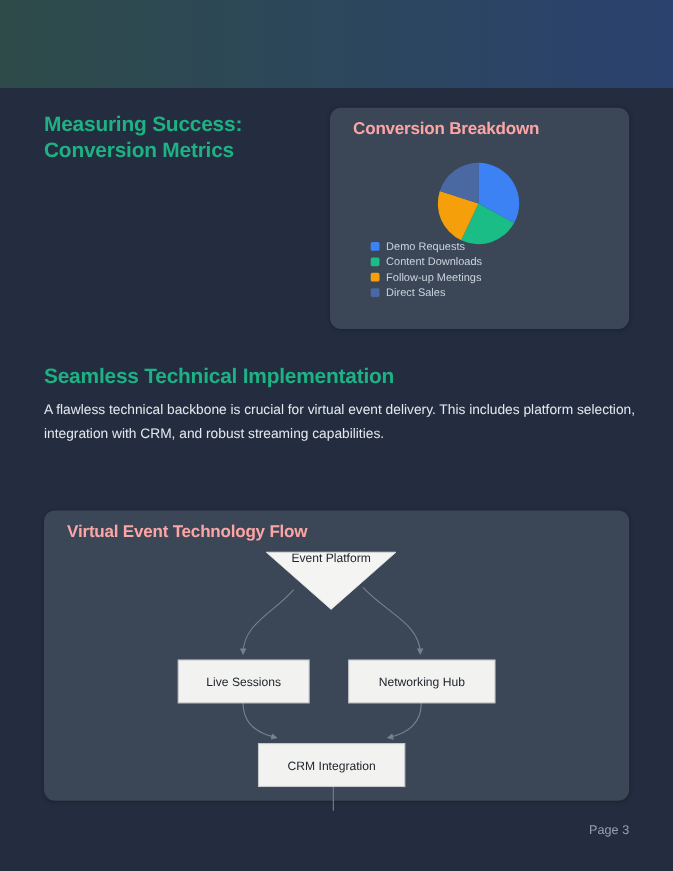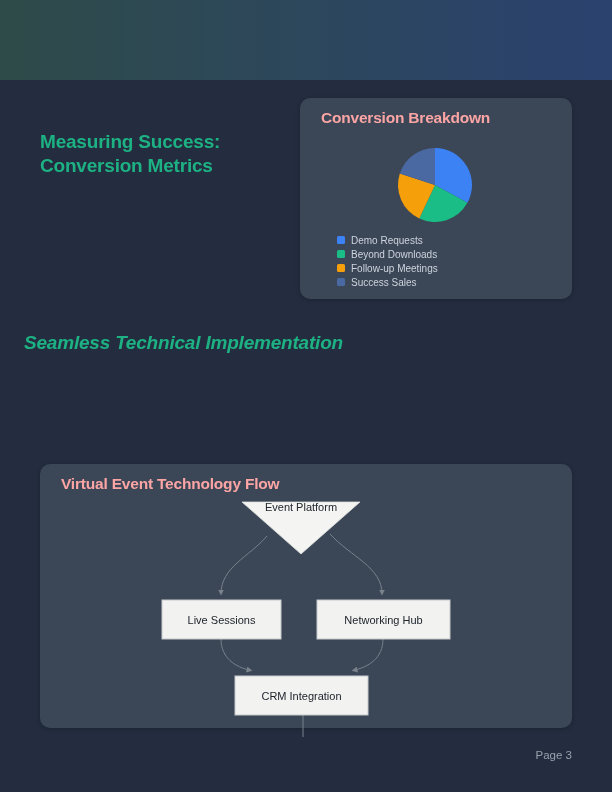--- a/index.html
+++ b/index.html
@@ -15,39 +15,39 @@
   }
   .doc-title{
     position:absolute;left:40px;top:29px;width:500px;
     font-size:29px;line-height:34px;font-weight:bold;
     letter-spacing:-0.3px;color:#3c80f2;z-index:3;
   }
   .h2{
     font-size:19px;line-height:24px;font-weight:bold;
     letter-spacing:-0.2px;color:#1db183;
   }
-  .h2-metrics{position:absolute;left:40px;top:102px;width:245px;z-index:1;margin-top:28px;}
-  .h2-seamless{position:absolute;left:24px;top:331px;width:540px;z-index:1;font-style:italic;}
+  .h2-metrics{position:absolute;left:40px;top:102px;width:245px;z-index:1;}
+  .h2-seamless{position:absolute;left:40px;top:331px;width:540px;z-index:1;}
   .body-text{
     font-size:12.5px;line-height:22.4px;color:#e4e8ed;font-weight:400;
   }
   .p1{position:absolute;left:40px;top:132px;width:262px;z-index:2;}
   .p2{position:absolute;left:40px;top:361px;width:540px;z-index:2;}
   .card{
     position:absolute;background:#3b4656;border-radius:10px;
     box-shadow:0 1px 4px rgba(0,0,0,0.25);
   }
   .card-chart{left:300px;top:98px;width:272px;height:201px;}
   .card-flow{left:40px;top:464px;width:532px;height:264px;}
   .card-title{
     position:absolute;left:21px;top:11px;
     font-size:15.5px;font-weight:bold;letter-spacing:-0.2px;color:#fca5a5;
   }
   .pie-svg{position:absolute;left:0;top:0;}
-  .legend{position:absolute;left:37px;top:135px;}
+  .legend{position:absolute;left:37px;top:119px;}
   .legend-row{display:flex;align-items:center;height:14px;}
   .legend-swatch{
     width:8px;height:8px;border-radius:1.5px;margin-right:6px;flex:0 0 auto;
   }
   .legend-label{font-size:10px;color:#ccd4dd;white-space:nowrap;}
   .flow-svg{position:absolute;left:0;top:0;}
   .flow-node-text{
     font-family:"Liberation Sans","DejaVu Sans",sans-serif;
     font-size:11px;fill:#20262e;
   }
@@ -75,35 +75,36 @@
         <path d="M 135 87 L 119.2461662120923 120.47860094124272 A 37 37 0 0 1 99.81090889707932 75.56637120812694 Z" fill="#f5a00b"></path>
         <path d="M 135 87 L 99.81090889707932 75.56637120812694 A 37 37 0 0 1 135 50 Z" fill="#4a69a2"></path>
       </svg>
     <div class="legend" id="pie-legend">
         <div class="legend-row">
           <span class="legend-swatch" style="background: rgb(61, 130, 244);"></span>
           <span class="legend-label">Demo Requests</span>
         </div>
         <div class="legend-row">
           <span class="legend-swatch" style="background: rgb(26, 189, 133);"></span>
-          <span class="legend-label">Beyond Downloads</span>
+          <span class="legend-label">Content Downloads</span>
         </div>
         <div class="legend-row">
           <span class="legend-swatch" style="background: rgb(245, 160, 11);"></span>
           <span class="legend-label">Follow-up Meetings</span>
         </div>
         <div class="legend-row">
           <span class="legend-swatch" style="background: rgb(74, 105, 162);"></span>
-          <span class="legend-label">Success Sales</span>
+          <span class="legend-label">Direct Sales</span>
         </div>
       </div>
   </div>
 
   <div class="h2 h2-seamless">Seamless Technical Implementation</div>
 
+  <div class="body-text p2">A flawless technical backbone is crucial for virtual event delivery. This includes platform selection, integration with CRM, and robust streaming capabilities.</div>
 
   <div class="card card-flow">
     <div class="card-title">Virtual Event Technology Flow</div>
 
     <svg class="flow-svg" width="532" height="276" viewBox="0 0 532 276">
       <defs>
         <marker id="arrow" markerWidth="6" markerHeight="6" refX="4.5" refY="3" orient="auto">
           <path d="M0,0 L6,3 L0,6 Z" fill="#79818c"></path>
         </marker>
         <clipPath id="tri-clip">

